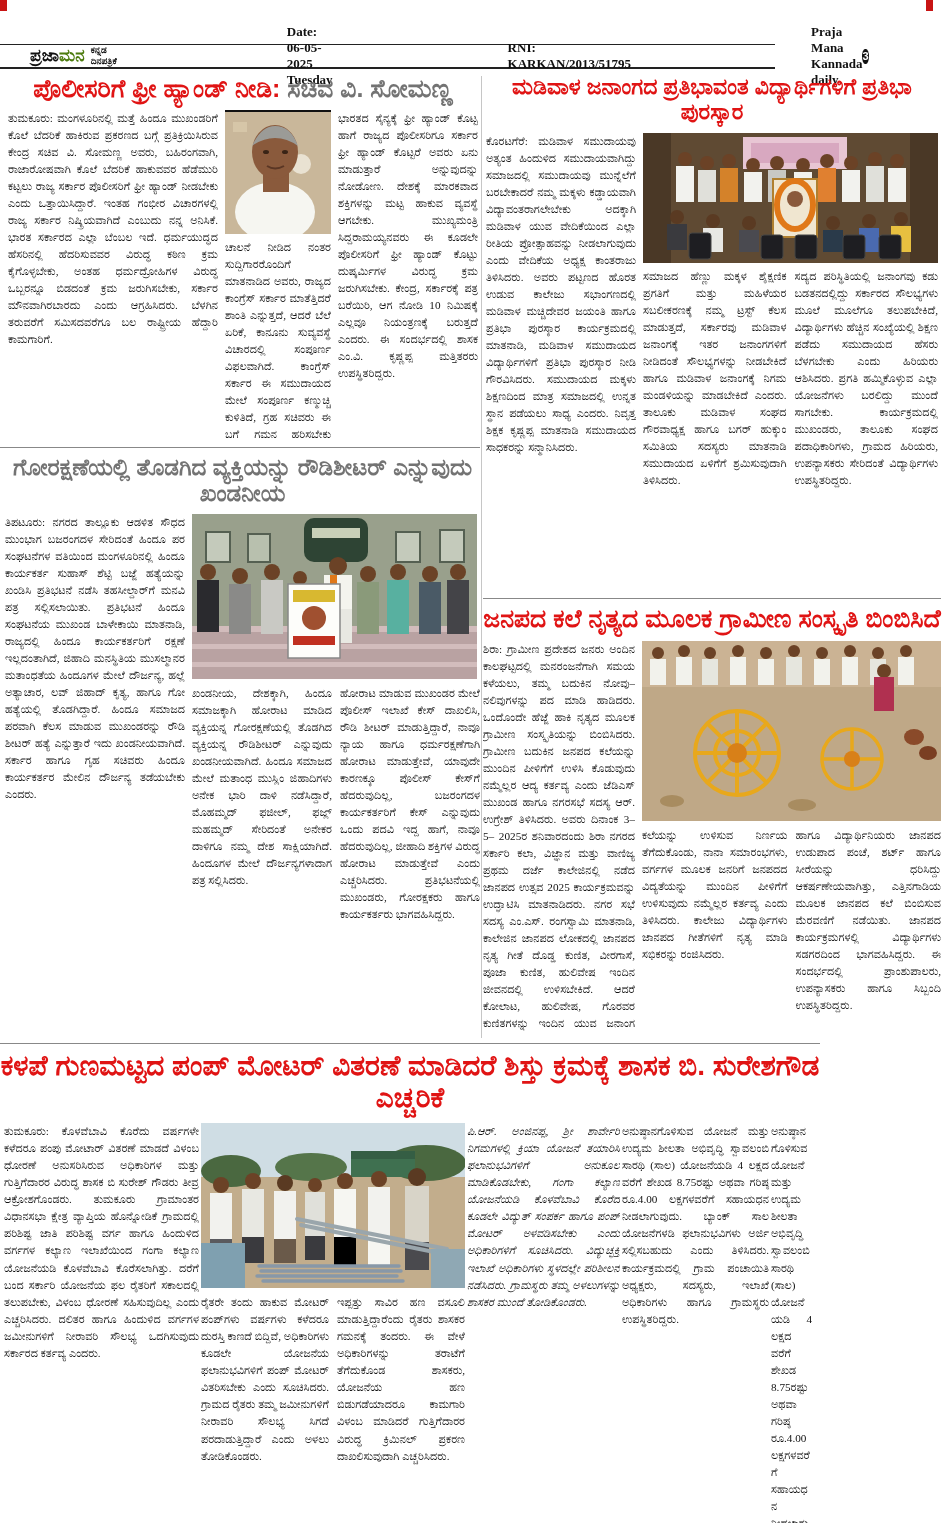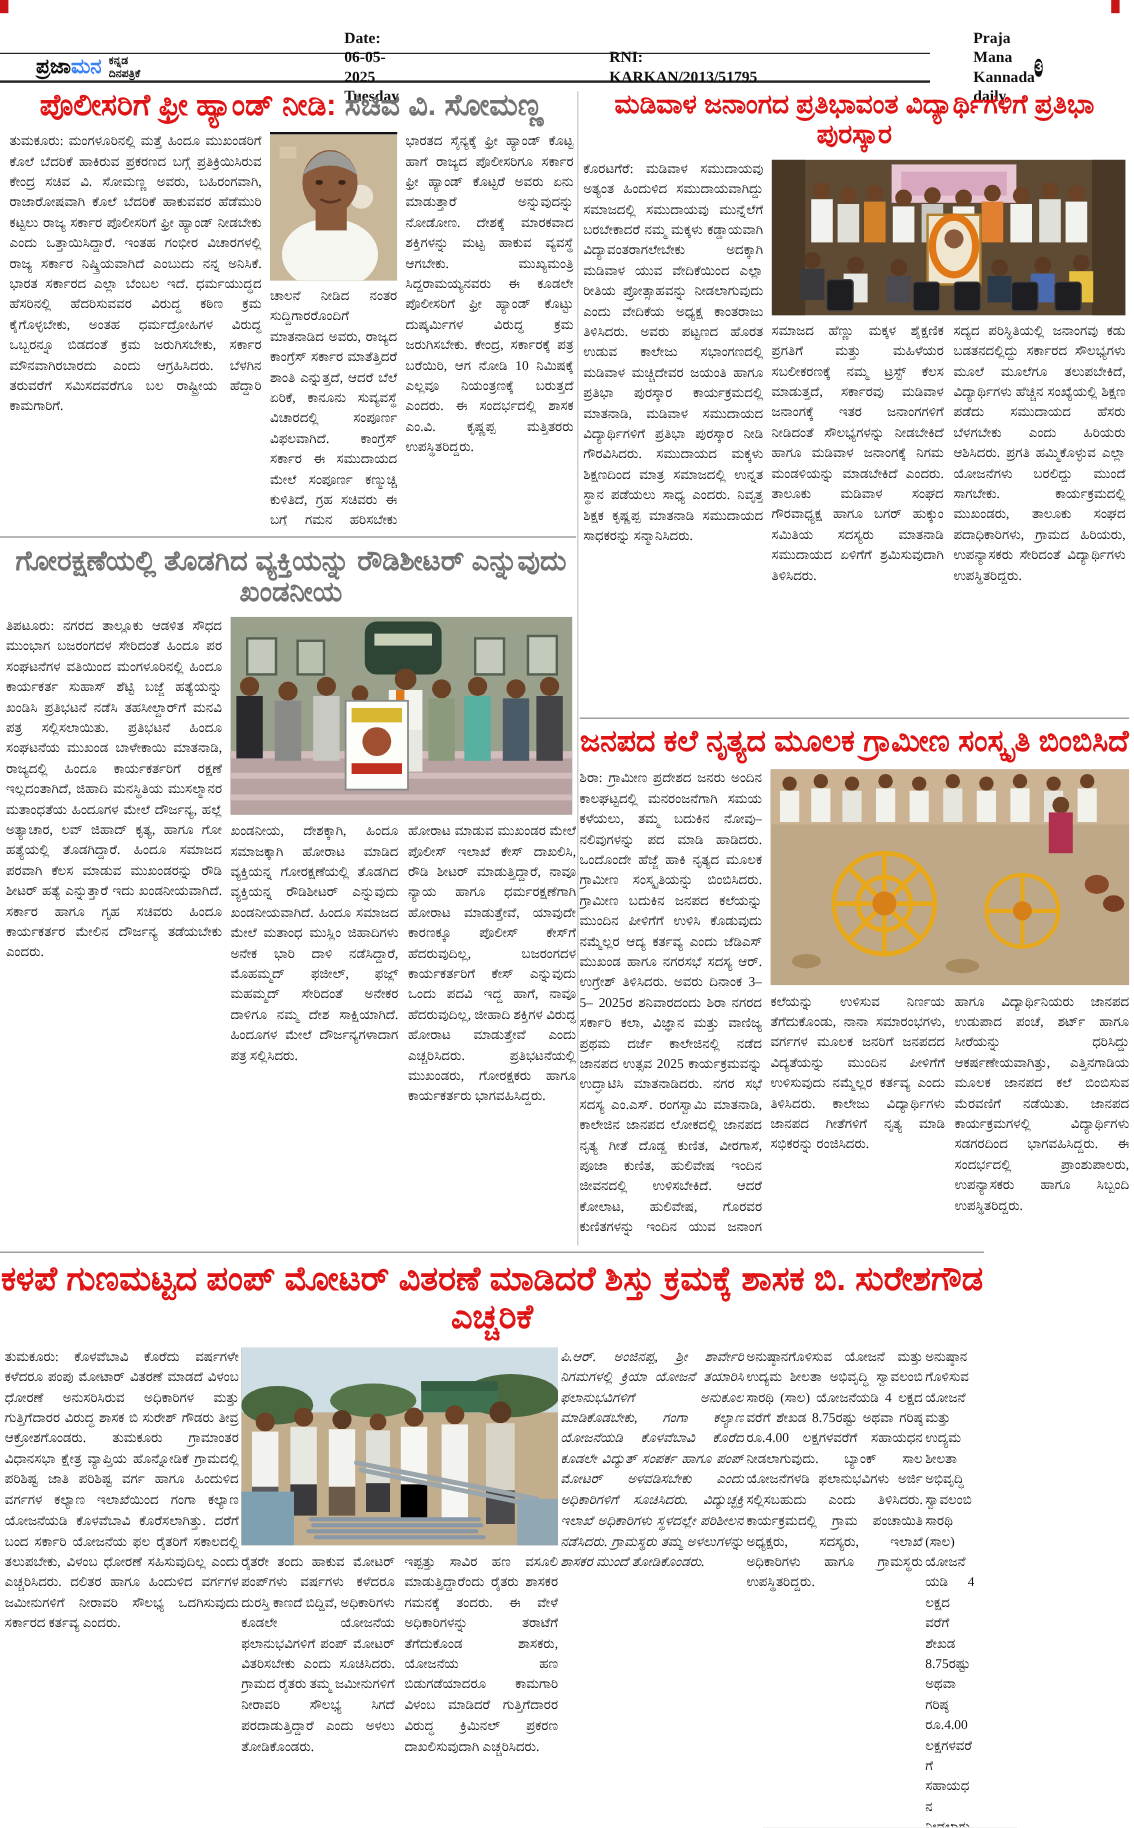--- a/index.html
+++ b/index.html
@@ -4,21 +4,21 @@
 <style>
   html,body{margin:0;padding:0;background:#e8e8e8;}
   #paper{position:relative;width:945px;height:1523px;background:#ffffff;margin:0 auto;overflow:hidden;
          font-family:"Liberation Serif",serif;color:#111;}
   .corner-mark{position:absolute;width:7px;height:11px;background:#c81414;}
   
   #masthead{position:absolute;left:0;top:44px;width:775px;height:22px;
             border-top:1.5px solid #222;border-bottom:2px solid #222;
             display:flex;align-items:center;font-family:"Liberation Serif",serif;}
   .mh-logo{display:flex;align-items:baseline;margin-left:30px;font-weight:bold;font-size:17px;}
-  .mh-logo .red{color:#3b82f6;}
+  .mh-logo .red{color:#4d7c0f;}
   .mh-tagline{font-size:9px;margin-left:6px;font-weight:bold;}
   .mh-item{font-size:13px;font-weight:bold;}
   .mh-date{margin-left:170px;}
   .mh-rni{margin-left:175px;}
   .mh-paper{margin-left:180px;}
   .mh-pageno{margin-left:auto;margin-right:12px;width:15px;height:15px;border-radius:50%;
              background:#111;color:#fff;font-size:11px;font-weight:bold;display:flex;
              align-items:center;justify-content:center;font-family:"Liberation Sans",sans-serif;}
   
   .hl{font-family:"Liberation Sans",sans-serif;font-weight:bold;text-align:center;line-height:1.15;}

